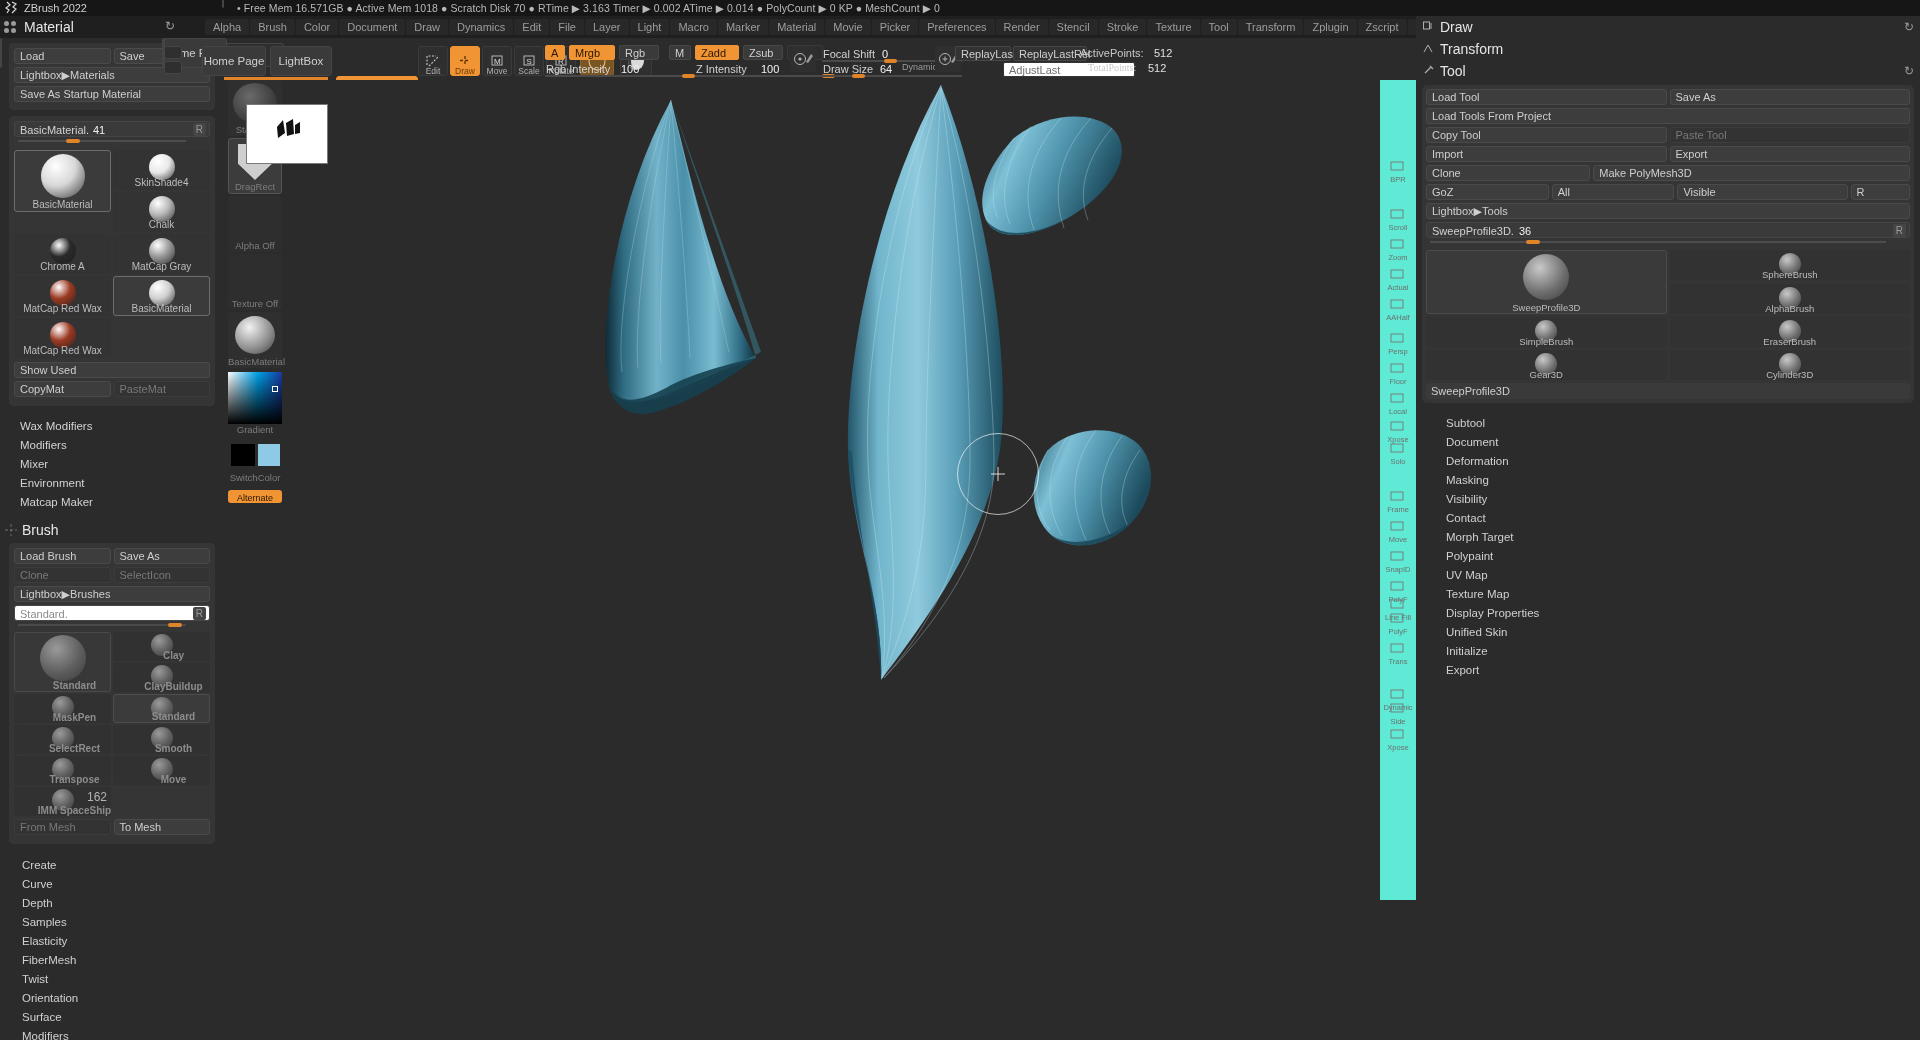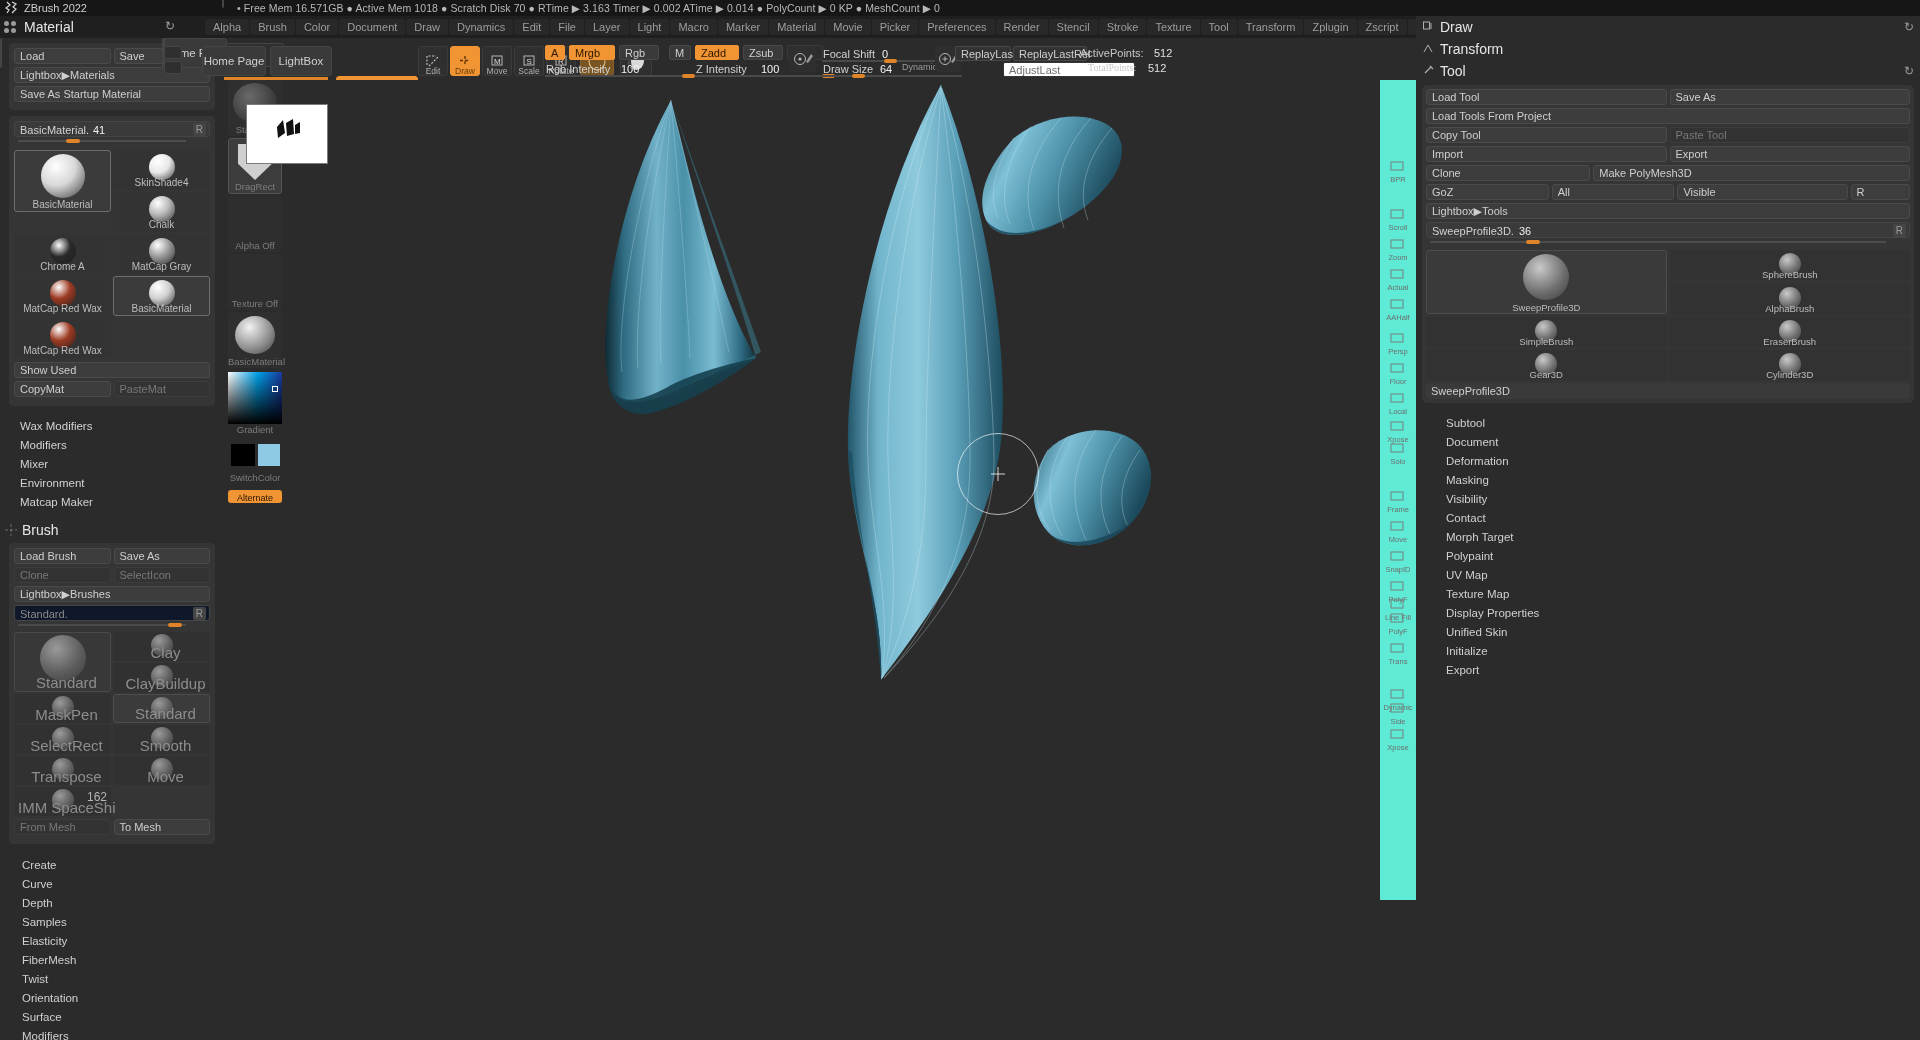--- a/index.html
+++ b/index.html
@@ -75,21 +75,21 @@
   .mcell .mname { position:absolute; bottom:1px; left:0; width:100%; text-align:center; font-size:10px; color:#bdbdbd; white-space:nowrap; overflow:hidden;}
   .sec-list { margin:10px 0 0 12px; }
   .sec-list div { font-size:11.5px; color:#d2d2d2; padding:3px 0 4px 8px; }
   .sub-head { display:flex; align-items:center; margin:10px 0 0 4px; }
   .sub-head .dragdots { width:14px; height:14px; position:relative; opacity:.7;}
   .sub-head .t { font-size:14px; color:#e6e6e6; margin-left:4px;}
   .bgrid { display:grid; grid-template-columns:1fr 1fr; gap:2px; margin-top:4px;}
   .bcell { position:relative; height:29px; border-radius:3px; background:#313131; }
   .bcell.big { height:60px; grid-row:span 2; background:#383838; border:1px solid #4a4a4a;}
   .bcell.sel { background:#3b3b3b; border:1px solid #4d4d4d;}
-  .bcell .bname { position:absolute; bottom:0px; left:4px; width:100%; text-align:center; font-size:15px; color:#8d8d8d; white-space:nowrap; overflow:hidden;}
+  .bcell .bname { position:absolute; bottom:0px; left:12px; width:100%; text-align:center; font-size:10px; color:#8d8d8d; white-space:nowrap; overflow:hidden;font-weight:bold;}
   .bsphere { position:absolute; left:50%; transform:translateX(-50%); top:2px; border-radius:50%;}
   .menu-list { margin-top:10px; }
   .menu-list div { font-size:11.5px; color:#d0d0d0; padding:3.5px 0 3.5px 22px; }
   
   #shelf { position:absolute; left:224px; top:38px; width:1176px; height:42px; background:#2b2b2b;}
   .shelf-btn {
     position:absolute; background:#3a3a3a; border-radius:3px; color:#cfcfcf;
     font-size:11.5px; display:flex; align-items:center; justify-content:center;
     height:30px; border:1px solid #454545;
   }
@@ -301,21 +301,21 @@
       <span class="zbtn">Load Brush</span>
       <span class="zbtn">Save As</span>
     </div>
     <div class="btnrow">
       <span class="zbtn dim">Clone</span>
       <span class="zbtn dim">SelectIcon</span>
     </div>
     <div class="btnrow">
         <span class="zbtn full">Lightbox▶Brushes</span>
       </div>
-    <div class="slider-row" style="background:#0f172a;padding-left:34px;">
+    <div class="slider-row" style="background:#ffffff;padding-left:34px;">
       <span class="sl-label" style="color:#8a8a8a;">Standard.</span>
       <span class="sl-r">R</span>
     </div>
     <div style="position:relative;height:5px;">
       <div style="position:absolute;left:4px;right:24px;top:1px;height:2px;background:#4a4a4a;"></div>
       <div style="position:absolute;right:28px;top:0px;width:14px;height:4px;background:#e0842a;border-radius:2px;"></div>
     </div>
     <div class="bgrid" id="brush-grid">
         <div class="bcell big">
           <div class="bsphere" style="width: 46px; height: 46px; background: radial-gradient(circle at 36% 30%, rgb(154, 154, 154), rgb(94, 94, 94) 55%, rgb(58, 58, 58) 100%);"></div>

